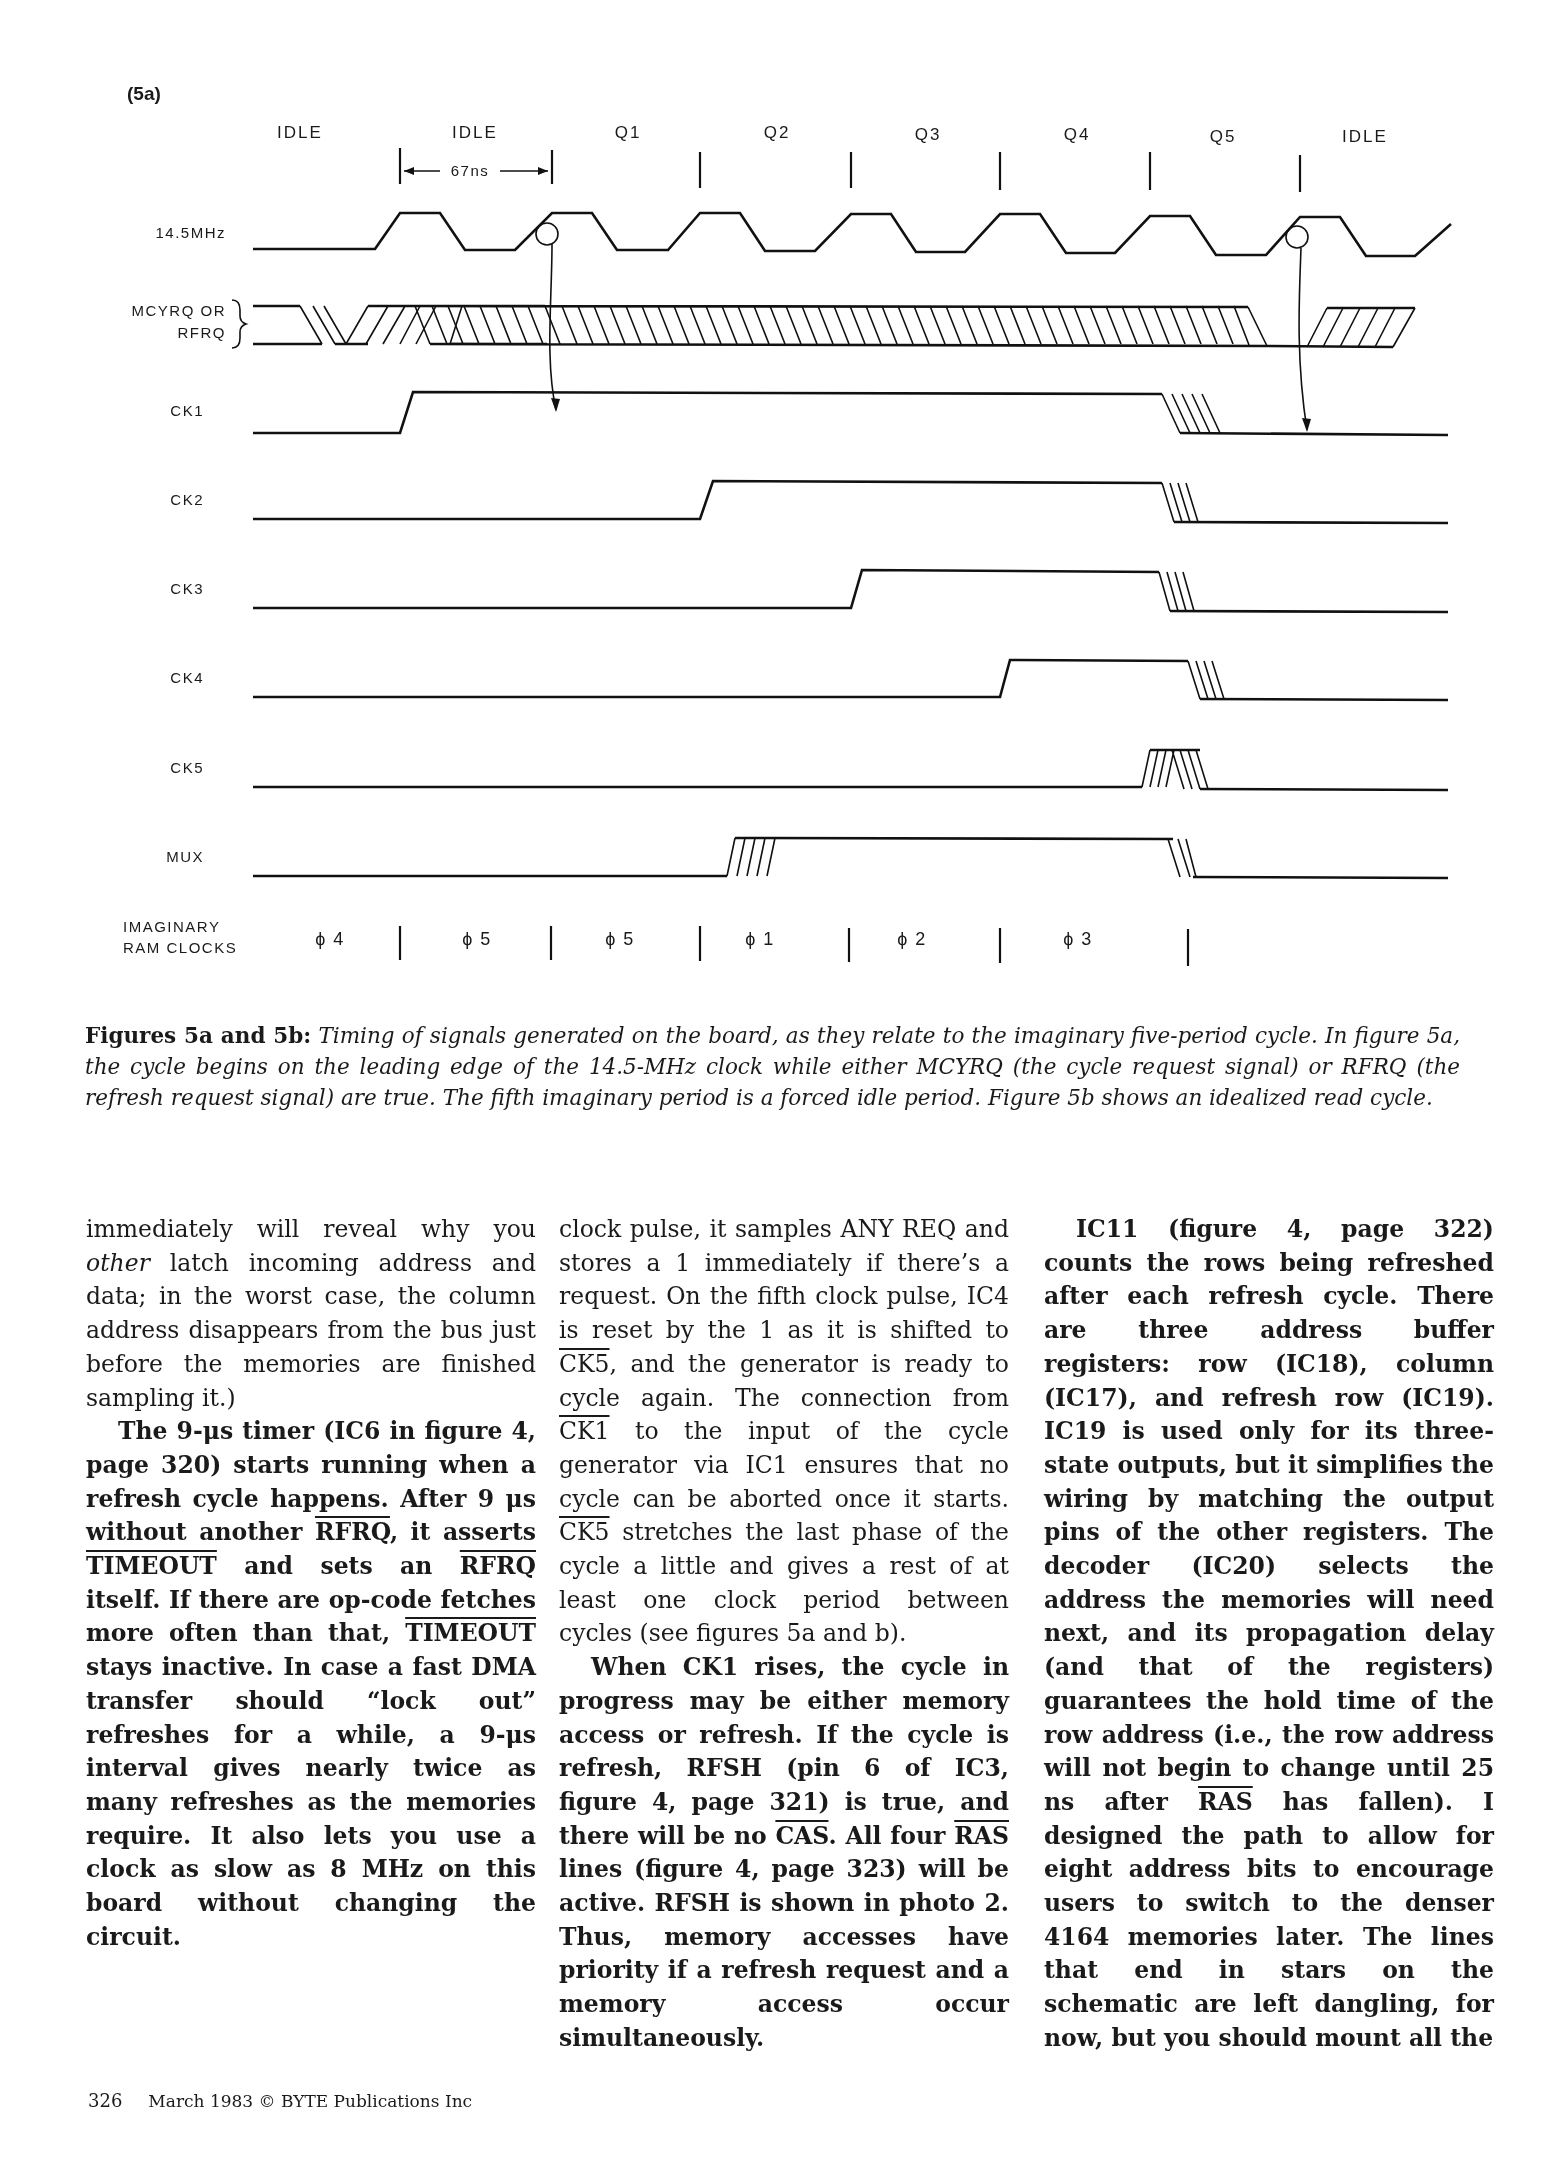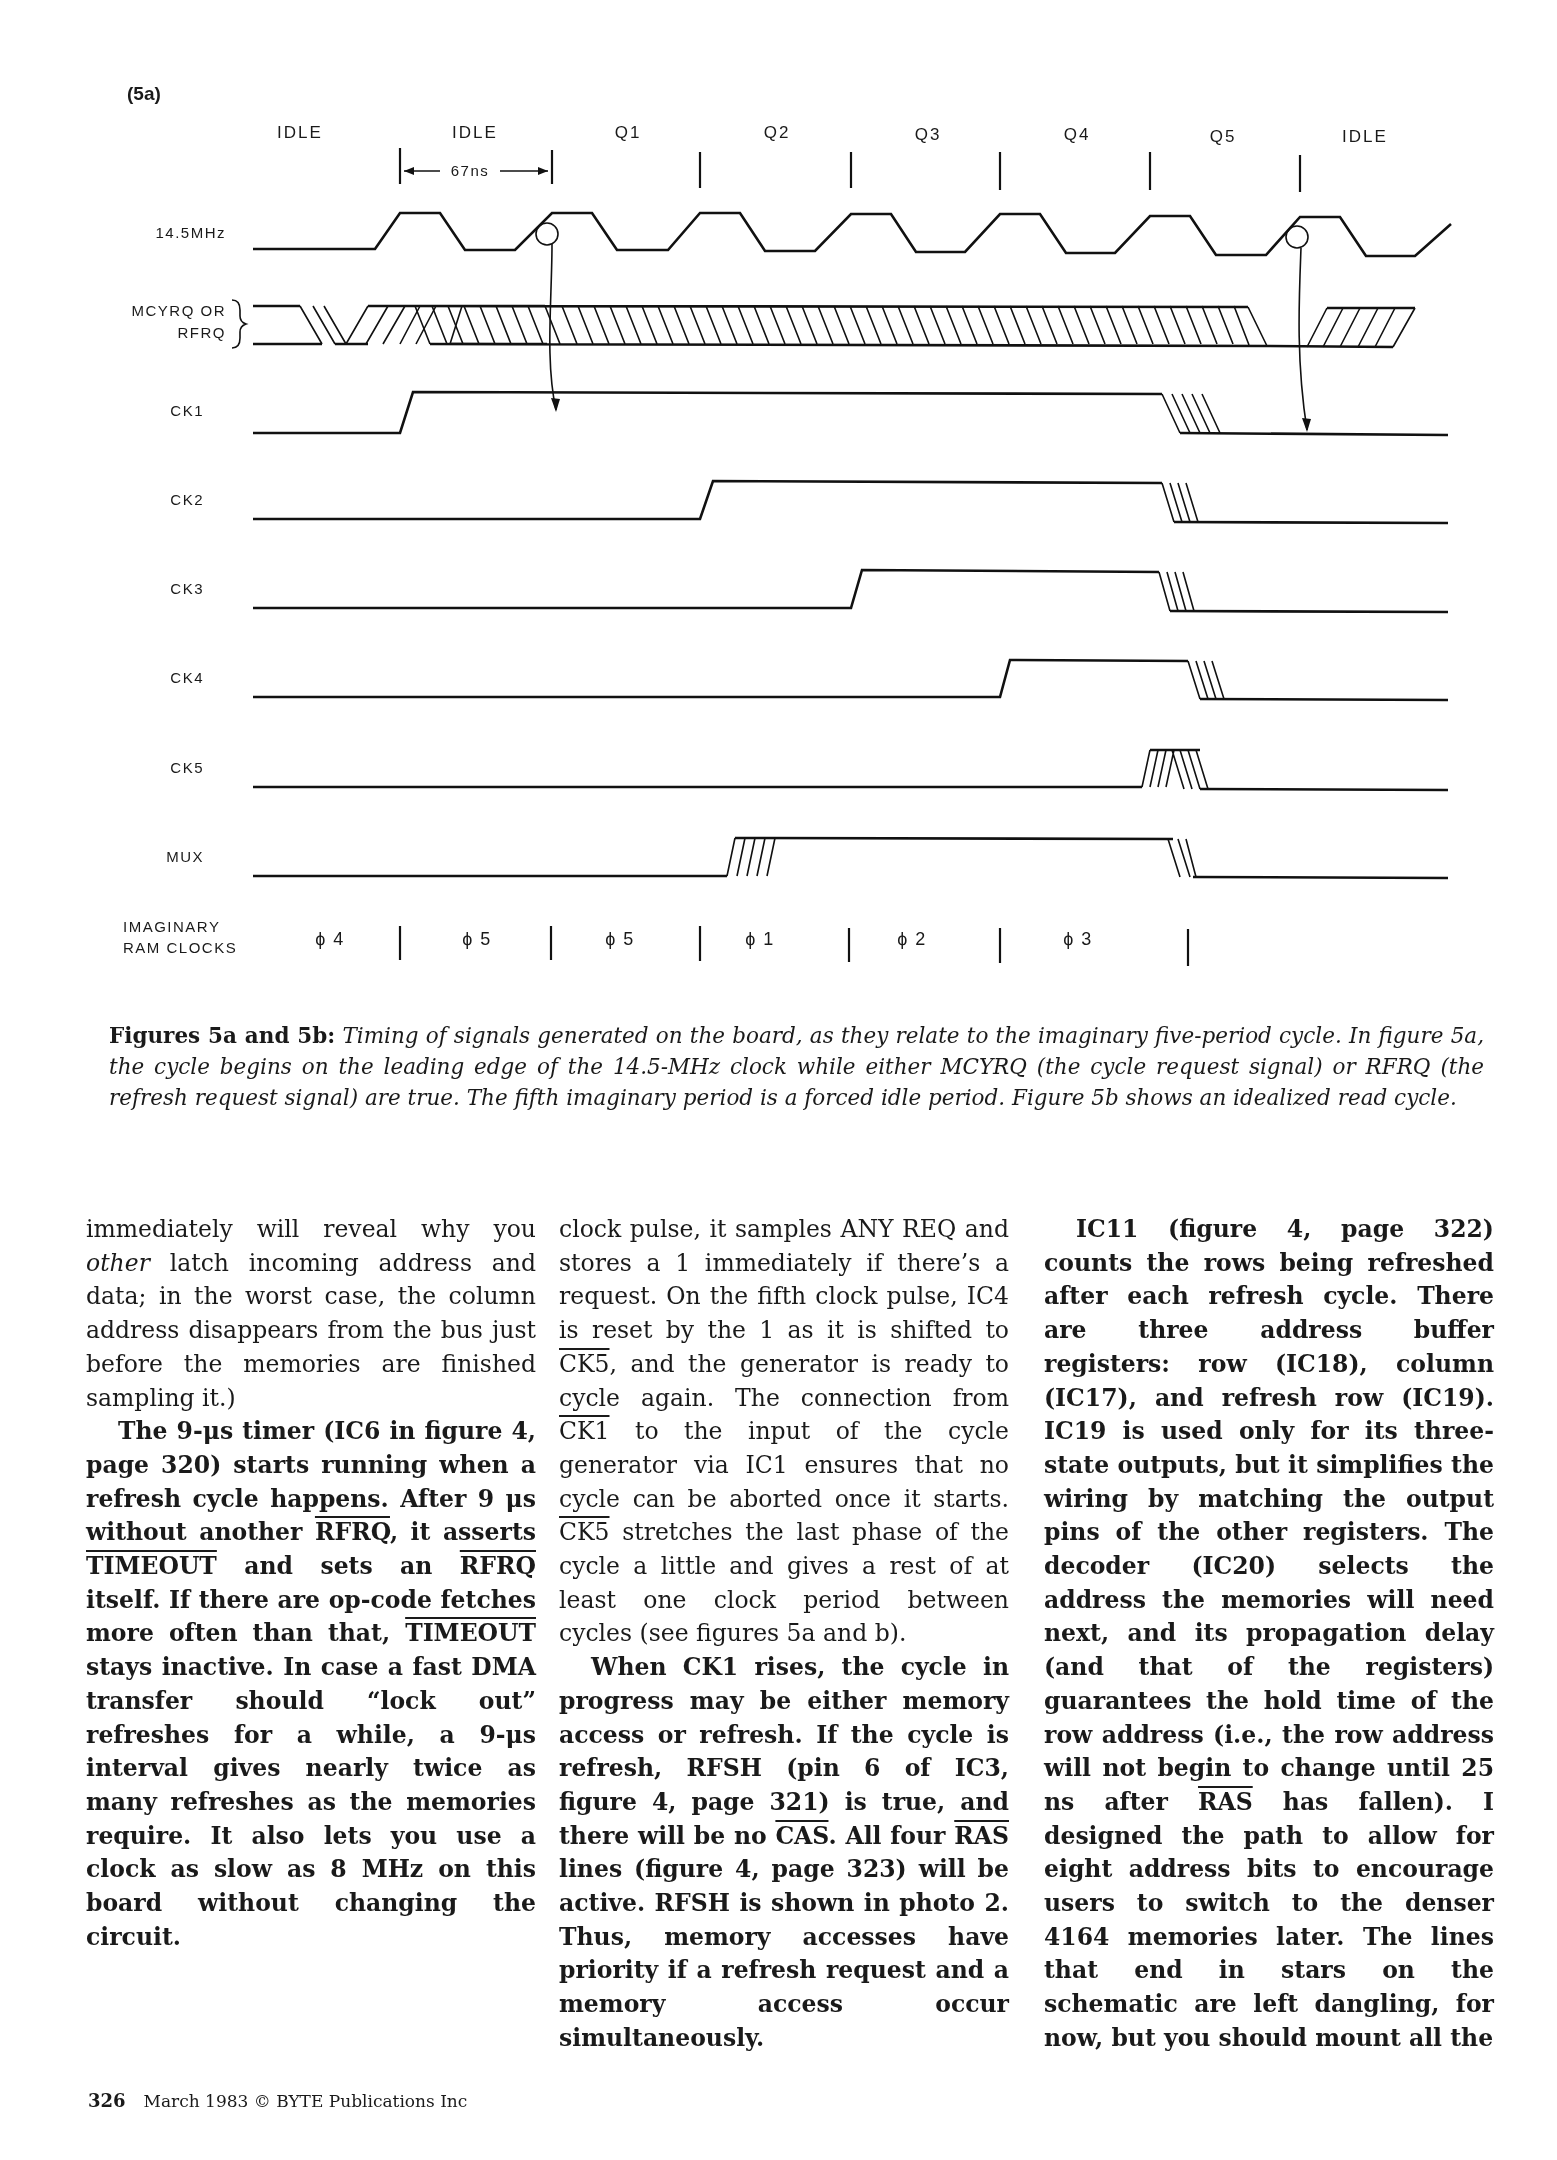--- a/index.html
+++ b/index.html
@@ -8,33 +8,33 @@
   #timing { position: absolute; left: 0; top: 0; }
   #timing text { font-family: "Liberation Sans", sans-serif; fill: #1a1a1a; }
   .sig-label { font-size: 15px; letter-spacing: 1.5px; }
   .phase-label { font-size: 18px; letter-spacing: 1.5px; }
   .per-label { font-size: 17px; letter-spacing: 2px; }
   .wave { fill: none; stroke: #111; stroke-width: 2.6; stroke-linejoin: miter; }
   .hatch { fill: none; stroke: #111; stroke-width: 1.6; }
   .tick { stroke: #111; stroke-width: 2.2; }
   .arrowline { fill: none; stroke: #111; stroke-width: 1.6; }
   #caption { position: absolute; left: 85px; top: 1020px; width: 1375px;
-             font: 21.5px/31px "DejaVu Serif", serif; text-align: justify; margin-left: 24px; }
+             font: 21.5px/31px "DejaVu Serif", serif; text-align: justify; }
   #caption .cap-title { font-weight: bold; font-style: normal; }
   #caption .cap-body { font-style: italic; }
   .col { position: absolute; top: 1213px; width: 450px;
          font: 23.5px/33.7px "DejaVu Serif", serif; text-align: justify; }
   .col p { margin: 0; text-indent: 0; }
   .col p.indent { text-indent: 32px; font-weight: bold; }
   .ov { text-decoration: overline; }
   #col1 { left: 86px; }
   #col2 { left: 559px; }
   #col3 { left: 1044px; }
   #footer { position: absolute; left: 88px; top: 2090px; font: 17px "DejaVu Serif", serif; }
-  #footer .pg { font-weight: bold; font-size: 18px; margin-right: 18px; }
+  #footer .pg { font-weight: normal; font-size: 18px; margin-right: 26px; }
 </style>
 </head>
 <body>
 
 <div id="figure-label">(5a)</div>
 
 <svg id="timing" width="1557" height="1000" viewBox="0 0 1557 1000">
 
   <g>
     <text class="per-label" x="300" y="138" text-anchor="middle">IDLE</text>

